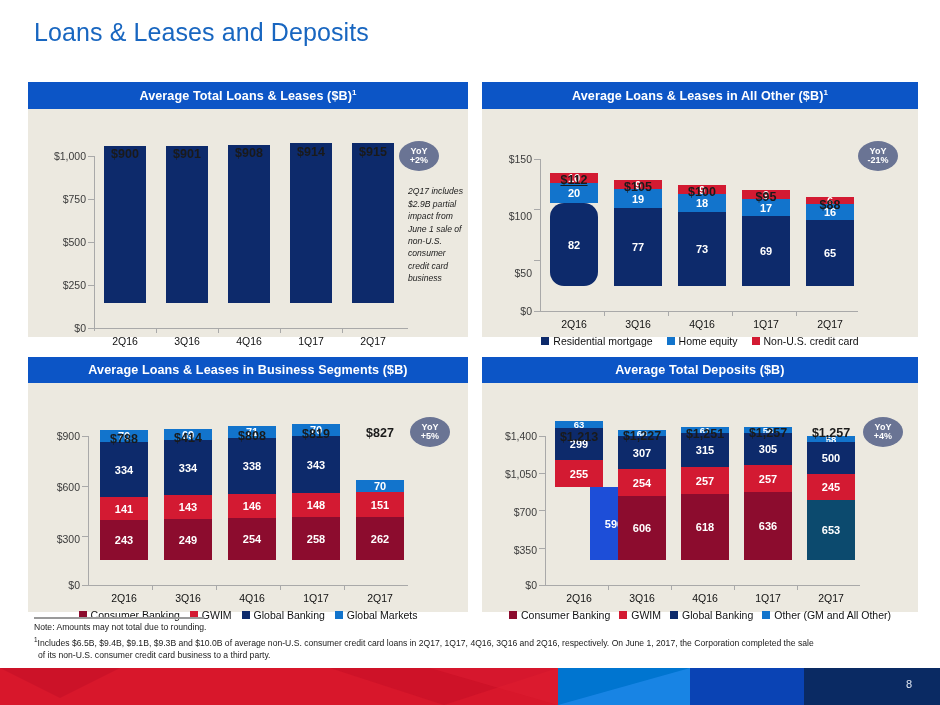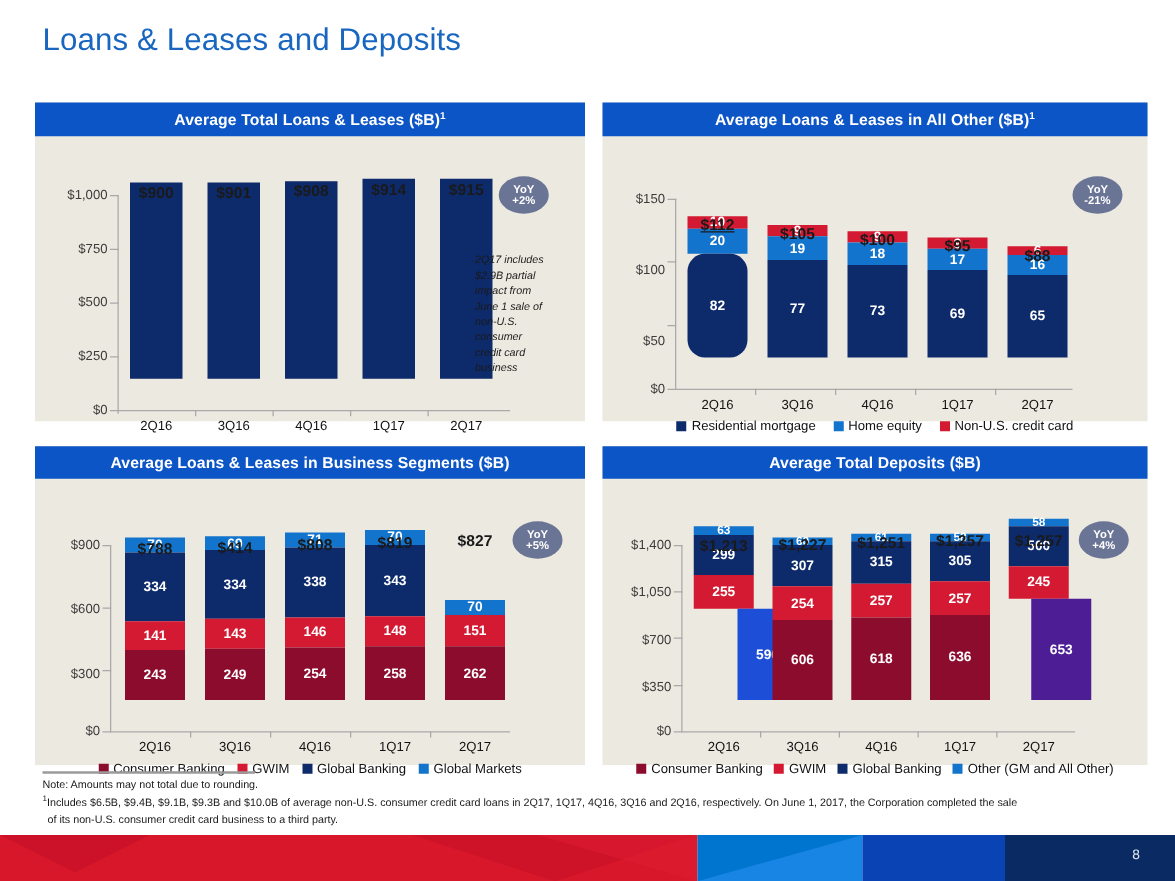--- a/index.html
+++ b/index.html
@@ -140,21 +140,21 @@
     <div class="xtick" style="left:138px;top:226px;width:42px;">3Q16</div>
     <div class="xtick" style="left:200px;top:226px;width:42px;">4Q16</div>
     <div class="xtick" style="left:262px;top:226px;width:42px;">1Q17</div>
     <div class="xtick" style="left:324px;top:226px;width:42px;">2Q17</div>
 
     <div class="yoy" style="left:371px;top:32px;">
       <span class="t">YoY</span>
       <span class="v">+2%</span>
     </div>
 
-    <div class="callout" style="left:352px;top:76px;margin-top:16px;">2Q17 includes $2.9B partial impact from June 1 sale of non-U.S. consumer credit card business</div>
+    <div class="callout" style="left:380px;top:76px;">2Q17 includes $2.9B partial impact from June 1 sale of non-U.S. consumer credit card business</div>
   </div>
 </div>
 
 <div class="panel" style="left:482px;top:82px;width:436px;height:255px;">
   <div class="panel-hd">
     <span>Average Loans &amp; Leases in All Other ($B)</span><sup>1</sup>
   </div>
   <div class="panel-body">
     <div class="ytick" style="left:0;top:44px;width:50px;">$150</div>
     <div class="ytick" style="left:0;top:101px;width:50px;">$100</div>
@@ -359,21 +359,21 @@
       <div class="seg" style="height:34px;background:#0d2a6b;">315</div>
       <div class="seg" style="height:6px;background:#1274cc;font-size:9.5px;">61</div>
     </div>
     <div class="barwrap" style="left:262px;bottom:53px;width:48px;">
       <div class="seg" style="height:68px;background:#8c0c2e;">636</div>
       <div class="seg" style="height:27px;background:#d31a32;">257</div>
       <div class="seg" style="height:32px;background:#0d2a6b;">305</div>
       <div class="seg" style="height:6px;background:#1274cc;font-size:9.5px;">58</div>
     </div>
     <div class="barwrap" style="left:325px;bottom:53px;width:48px;">
-      <div class="seg" style="height:81px;background:#4c1d95;margin-left:18px;">653</div>
+      <div class="seg" style="height:60px;background:#0c4a6e;">653</div>
       <div class="seg" style="height:26px;background:#d31a32;">245</div>
       <div class="seg" style="height:32px;background:#0d2a6b;">500</div>
       <div class="seg" style="height:6px;background:#1274cc;font-size:9.5px;">58</div>
     </div>
 
     <div class="totlabel" style="left:69px;top:47px;width:56px;">$1,213</div>
     <div class="totlabel" style="left:132px;top:46px;width:56px;">$1,227</div>
     <div class="totlabel" style="left:195px;top:44px;width:56px;">$1,251</div>
     <div class="totlabel" style="left:258px;top:43px;width:56px;">$1,257</div>
     <div class="totlabel" style="left:321px;top:43px;width:56px;">$1,257</div>

